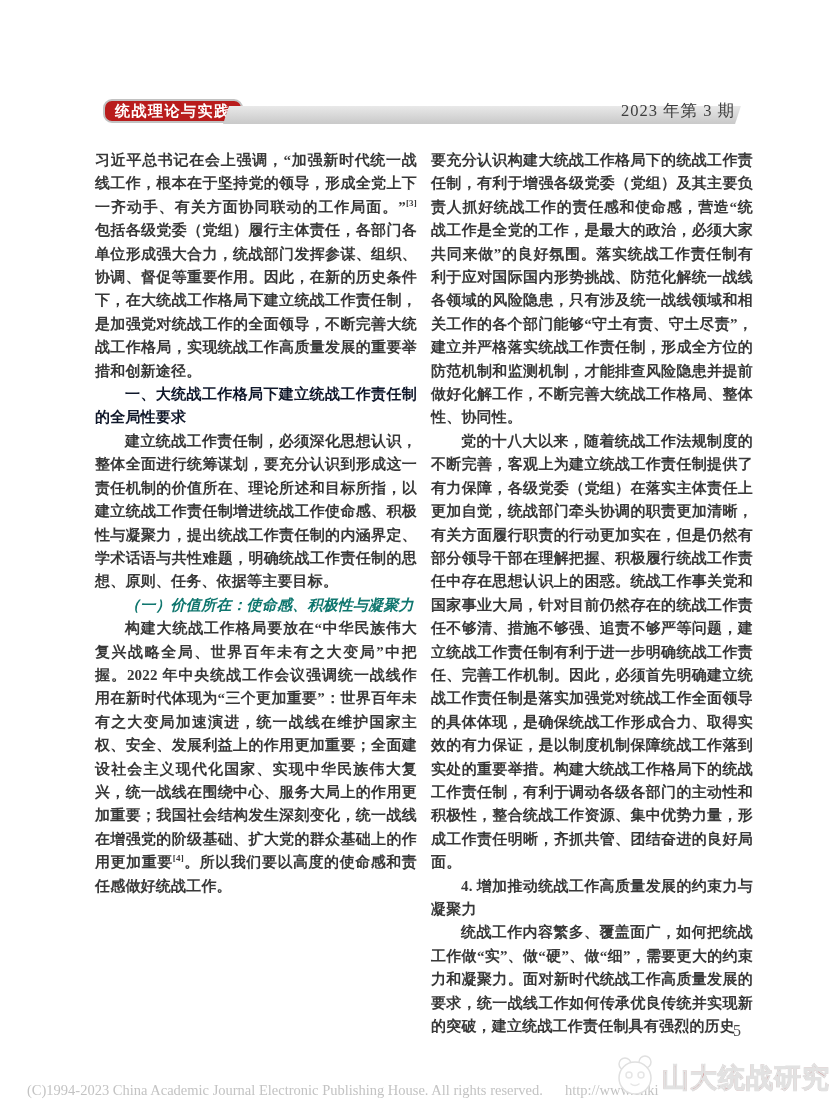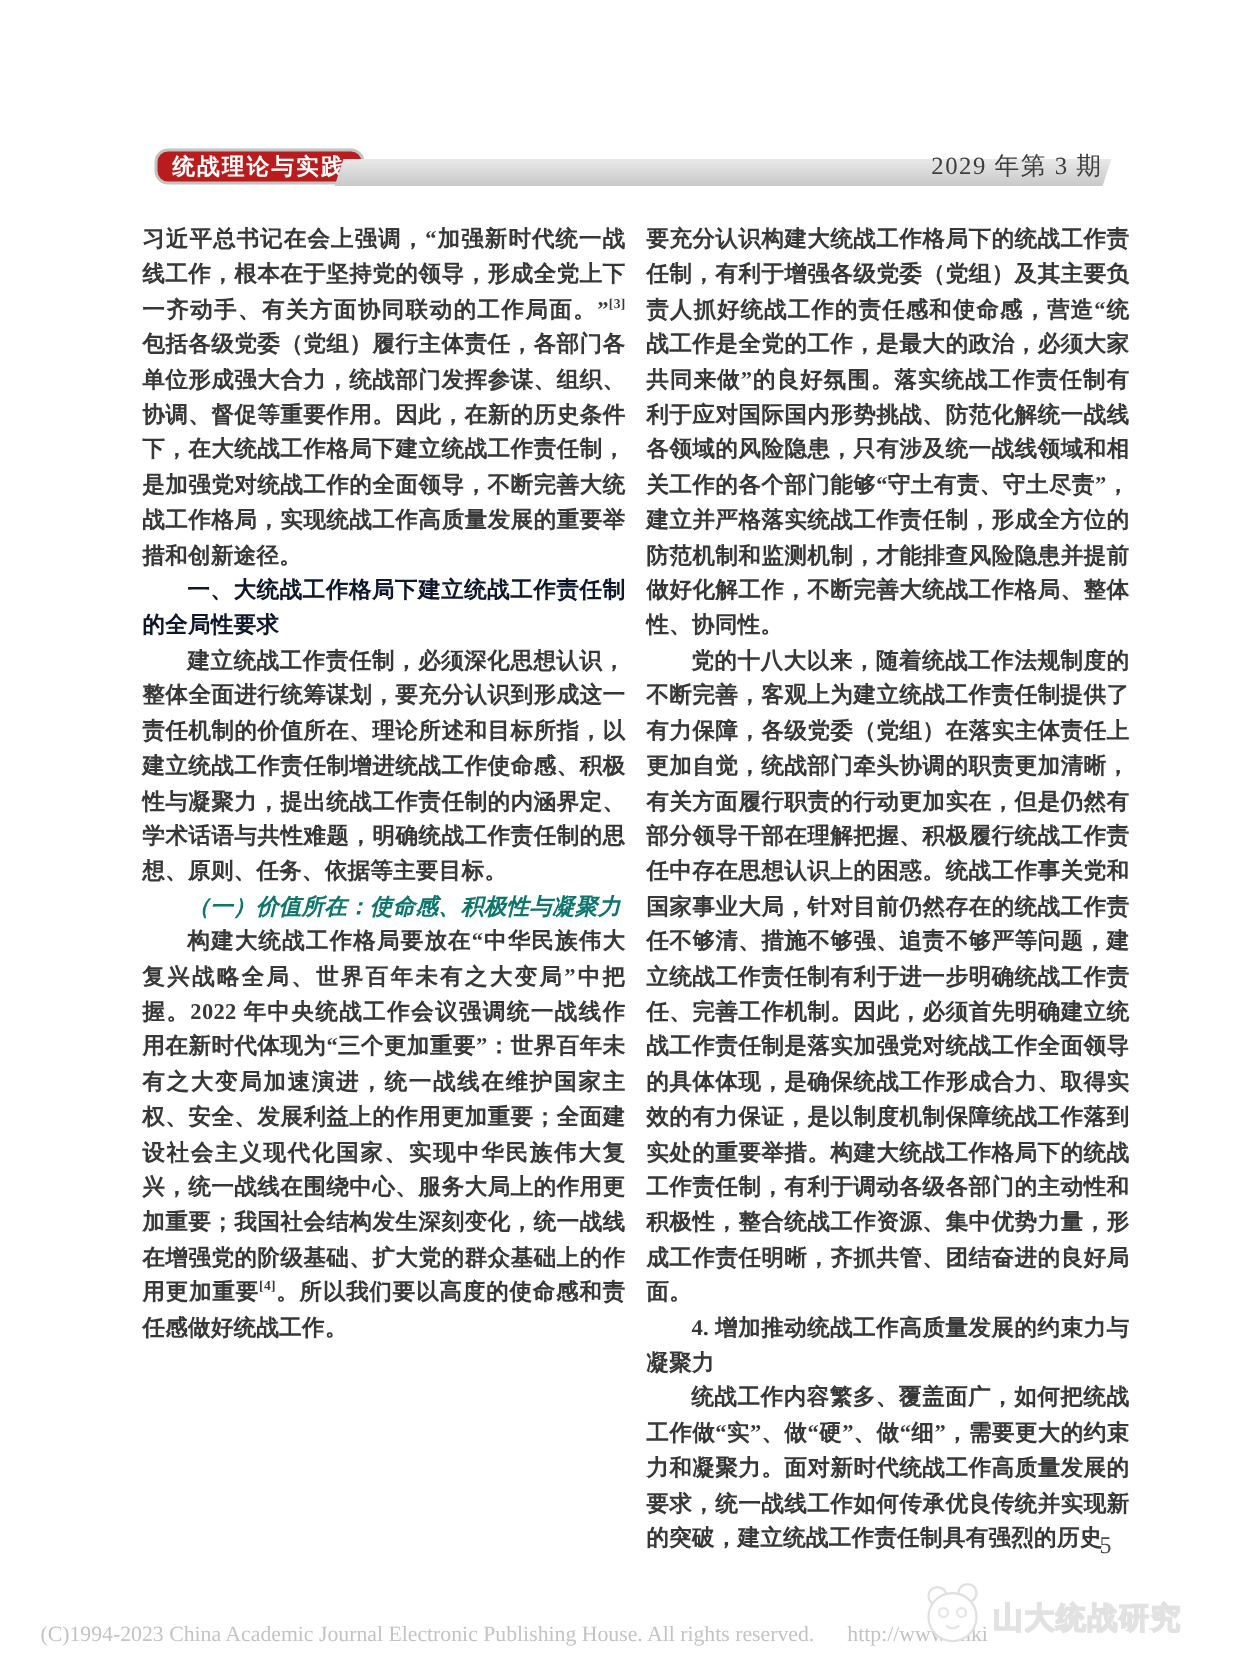--- a/index.html
+++ b/index.html
@@ -66,35 +66,35 @@
   }
   .footer .url { margin-left:22px; }
 
   
   .watermark {
     position:absolute; left:612px; top:1053px;
     display:flex; align-items:center; gap:4px;
   }
   .watermark .wm-text {
     font-family:"Liberation Sans", sans-serif;
-    font-weight:bold; font-size:20px; letter-spacing:1px;
+    font-weight:bold; font-size:27px; letter-spacing:1px;
     color:#b91c1c;
     -webkit-text-stroke:1px #e2e2e2;
     text-shadow:0 0 1px #ededed;
     text-align:right;
   }
 </style>
 </head>
 <body>
 
 <div class="journal-badge">
   <span>统战理论与实践</span>
 </div>
 <div class="header-bar"></div>
-<div class="issue-label">2029 年第 3 期</div>
+<div class="issue-label">2023 年第 3 期</div>
 
 <div class="col col-left">
   <p class="no-indent"><span>习近平总书记在会上强调，“加强新时代统一战线工作，根本在于坚持党的领导，形成全党上下一齐动手、有关方面协同联动的工作局面。”</span><sup class="ref">[3]</sup><span>包括各级党委（党组）履行主体责任，各部门各单位形成强大合力，统战部门发挥参谋、组织、协调、督促等重要作用。因此，在新的历史条件下，在大统战工作格局下建立统战工作责任制，是加强党对统战工作的全面领导，不断完善大统战工作格局，实现统战工作高质量发展的重要举措和创新途径。</span></p>
   <p class="sec-heading">一、大统战工作格局下建立统战工作责任制的全局性要求</p>
   <p>建立统战工作责任制，必须深化思想认识，整体全面进行统筹谋划，要充分认识到形成这一责任机制的价值所在、理论所述和目标所指，以建立统战工作责任制增进统战工作使命感、积极性与凝聚力，提出统战工作责任制的内涵界定、学术话语与共性难题，明确统战工作责任制的思想、原则、任务、依据等主要目标。</p>
   <p class="kai-line">（一）价值所在：使命感、积极性与凝聚力</p>
   <p><span>构建大统战工作格局要放在“中华民族伟大复兴战略全局、世界百年未有之大变局”中把握。2022 年中央统战工作会议强调统一战线作用在新时代体现为“三个更加重要”：世界百年未有之大变局加速演进，统一战线在维护国家主权、安全、发展利益上的作用更加重要；全面建设社会主义现代化国家、实现中华民族伟大复兴，统一战线在围绕中心、服务大局上的作用更加重要；我国社会结构发生深刻变化，统一战线在增强党的阶级基础、扩大党的群众基础上的作用更加重要</span><sup class="ref">[4]</sup><span>。所以我们要以高度的使命感和责任感做好统战工作。</span></p>
 </div>
 
 <div class="col col-right">

